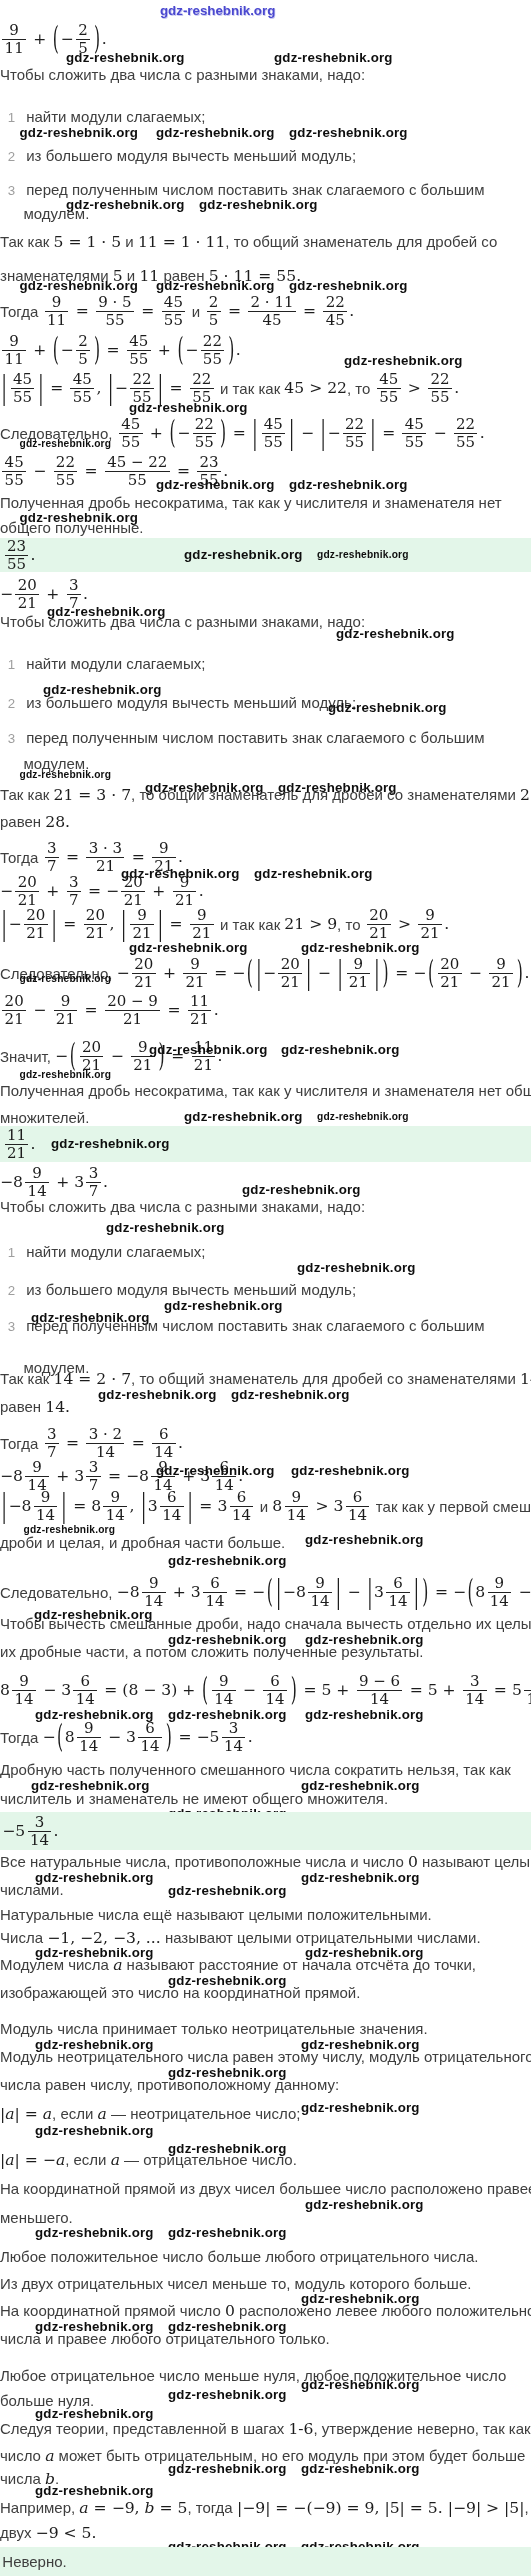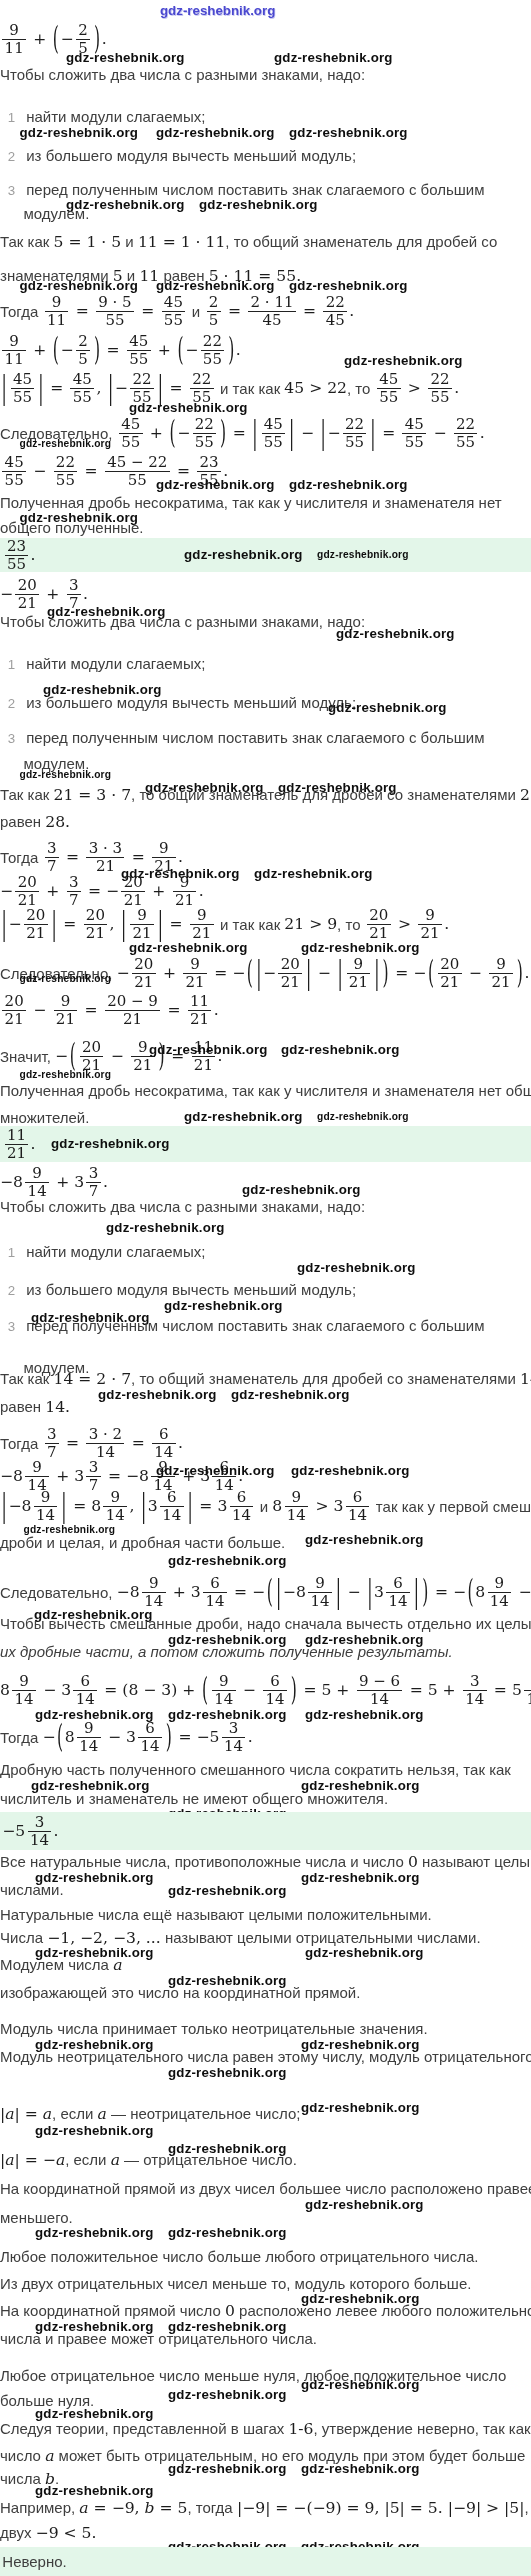--- a/index.html
+++ b/index.html
@@ -98,56 +98,57 @@
     <div class="blk math" style="top: 1424px;"><span class="sx">Тогда </span><span class="frac"><span class="nu" style="display: block;">3</span><span class="de" style="display: block;">7</span></span><span class="mx"> = </span><span class="frac"><span class="nu" style="display: block;">3 · 2</span><span class="de" style="display: block;">14</span></span><span class="mx"> = </span><span class="frac"><span class="nu" style="display: block;">6</span><span class="de" style="display: block;">14</span></span><span class="mx">.</span></div>
     <div class="blk math" style="top: 1457px;"><span class="mx">−8</span><span class="frac"><span class="nu" style="display: block;">9</span><span class="de" style="display: block;">14</span></span><span class="mx"> + 3</span><span class="frac"><span class="nu" style="display: block;">3</span><span class="de" style="display: block;">7</span></span><span class="mx"> = −8</span><span class="frac"><span class="nu" style="display: block;">9</span><span class="de" style="display: block;">14</span></span><span class="mx"> + 3</span><span class="frac"><span class="nu" style="display: block;">6</span><span class="de" style="display: block;">14</span></span><span class="mx">.</span><span class="wm" style="left: 156px; top: 6.3px;">gdz-reshebnik.org</span><span class="wm" style="left: 291px; top: 6.3px;">gdz-reshebnik.org</span></div>
     <div class="blk math" style="top: 1487px;"><span class="tall">|</span><span class="mx">−8</span><span class="frac"><span class="nu" style="display: block;">9</span><span class="de" style="display: block;">14</span></span><span class="tall">|</span><span class="mx"> = 8</span><span class="frac"><span class="nu" style="display: block;">9</span><span class="de" style="display: block;">14</span></span><span class="mx">, </span><span class="tall">|</span><span class="mx">3</span><span class="frac"><span class="nu" style="display: block;">6</span><span class="de" style="display: block;">14</span></span><span class="tall">|</span><span class="mx"> = 3</span><span class="frac"><span class="nu" style="display: block;">6</span><span class="de" style="display: block;">14</span></span><span class="sx"> и </span><span class="mx">8</span><span class="frac"><span class="nu" style="display: block;">9</span><span class="de" style="display: block;">14</span></span><span class="mx"> &gt; 3</span><span class="frac"><span class="nu" style="display: block;">6</span><span class="de" style="display: block;">14</span></span><span class="sx"> так как у первой смешанной</span></div>
     <div class="blk wms" style="top: 1524px;"><span class="wm small" style="left: 23.5px; top: 0px;">gdz-reshebnik.org</span></div>
     <div class="blk p" style="top: 1534px;"><span class="sx">дроби и целая, и дробная части больше.</span><span class="wm" style="left: 305px; top: -1.6px;">gdz-reshebnik.org</span></div>
     <div class="blk wms" style="top: 1553px;"><span class="wm" style="left: 168px; top: 0px;">gdz-reshebnik.org</span></div>
     <div class="blk math" style="top: 1573px;"><span class="sx">Следовательно, </span><span class="mx">−8</span><span class="frac"><span class="nu" style="display: block;">9</span><span class="de" style="display: block;">14</span></span><span class="mx"> + 3</span><span class="frac"><span class="nu" style="display: block;">6</span><span class="de" style="display: block;">14</span></span><span class="mx"> = −</span><span class="tall">(</span><span class="tall">|</span><span class="mx">−8</span><span class="frac"><span class="nu" style="display: block;">9</span><span class="de" style="display: block;">14</span></span><span class="tall">|</span><span class="mx"> − </span><span class="tall">|</span><span class="mx">3</span><span class="frac"><span class="nu" style="display: block;">6</span><span class="de" style="display: block;">14</span></span><span class="tall">|</span><span class="tall">)</span><span class="mx"> = −</span><span class="tall">(</span><span class="mx">8</span><span class="frac"><span class="nu" style="display: block;">9</span><span class="de" style="display: block;">14</span></span><span class="mx"> − 3</span></div>
     <div class="blk wms" style="top: 1607px;"><span class="wm" style="left: 34px; top: 0px;">gdz-reshebnik.org</span></div>
     <div class="blk p" style="top: 1615px;"><span class="sx">Чтобы вычесть смешанные дроби, надо сначала вычесть отдельно их целые и</span></div>
     <div class="blk wms" style="top: 1632px;"><span class="wm" style="left: 168px; top: 0px;">gdz-reshebnik.org</span><span class="wm" style="left: 305px; top: 0px;">gdz-reshebnik.org</span></div>
-    <div class="blk p" style="top: 1643px; font-style: italic;"><span class="sx">их дробные части, а потом сложить полученные результаты.</span></div>
+    <div class="blk p" style="top: 1643px;"><span class="sx">их дробные части, а потом сложить полученные результаты.</span></div>
     <div class="blk math" style="top: 1671px;"><span class="mx">8</span><span class="frac"><span class="nu" style="display: block;">9</span><span class="de" style="display: block;">14</span></span><span class="mx"> − 3</span><span class="frac"><span class="nu" style="display: block;">6</span><span class="de" style="display: block;">14</span></span><span class="mx"> = (8 − 3) + </span><span class="tall">(</span><span class="frac"><span class="nu" style="display: block;">9</span><span class="de" style="display: block;">14</span></span><span class="mx"> − </span><span class="frac"><span class="nu" style="display: block;">6</span><span class="de" style="display: block;">14</span></span><span class="tall">)</span><span class="mx"> = 5 + </span><span class="frac"><span class="nu" style="display: block;">9 − 6</span><span class="de" style="display: block;">14</span></span><span class="mx"> = 5 + </span><span class="frac"><span class="nu" style="display: block;">3</span><span class="de" style="display: block;">14</span></span><span class="mx"> = 5</span><span class="frac"><span class="nu" style="display: block;">3</span><span class="de" style="display: block;">14</span></span></div>
     <div class="blk wms" style="top: 1707px;"><span class="wm" style="left: 35px; top: 0px;">gdz-reshebnik.org</span><span class="wm" style="left: 168px; top: 0px;">gdz-reshebnik.org</span><span class="wm" style="left: 305px; top: 0px;">gdz-reshebnik.org</span></div>
     <div class="blk math" style="top: 1718px;"><span class="sx">Тогда </span><span class="mx">−</span><span class="tall">(</span><span class="mx">8</span><span class="frac"><span class="nu" style="display: block;">9</span><span class="de" style="display: block;">14</span></span><span class="mx"> − 3</span><span class="frac"><span class="nu" style="display: block;">6</span><span class="de" style="display: block;">14</span></span><span class="tall">)</span><span class="mx"> = −5</span><span class="frac"><span class="nu" style="display: block;">3</span><span class="de" style="display: block;">14</span></span><span class="mx">.</span></div>
     <div class="blk p" style="top: 1761px;"><span class="sx">Дробную часть полученного смешанного числа сократить нельзя, так как</span></div>
     <div class="blk wms" style="top: 1778px;"><span class="wm" style="left: 31px; top: 0px;">gdz-reshebnik.org</span><span class="wm" style="left: 301px; top: 0px;">gdz-reshebnik.org</span></div>
     <div class="blk p" style="top: 1790px;"><span class="sx">числитель и знаменатель не имеют общего множителя.</span></div>
     <div class="blk wms" style="top: 1806px;"><span class="wm" style="left: 168px; top: 0px;">gdz-reshebnik.org</span></div>
     <div class="blk answer" style="top: 1812px; height: 38px; background: rgb(227, 246, 233);"><span class="mx">−5</span><span class="frac"><span class="nu" style="display: block;">3</span><span class="de" style="display: block;">14</span></span><span class="mx">.</span></div>
     <div class="blk p" style="top: 1853px;"><span class="sx">Все натуральные числа, противоположные числа и число </span><span class="mx">0</span><span class="sx"> называют целыми</span></div>
     <div class="blk wms" style="top: 1870px;"><span class="wm" style="left: 35px; top: 0px;">gdz-reshebnik.org</span><span class="wm" style="left: 301px; top: 0px;">gdz-reshebnik.org</span></div>
     <div class="blk p" style="top: 1881px;"><span class="sx">числами.</span><span class="wm" style="left: 168px; top: 1.6px;">gdz-reshebnik.org</span></div>
     <div class="blk p" style="top: 1906px;"><span class="sx">Натуральные числа ещё называют целыми положительными.</span></div>
     <div class="blk p" style="top: 1929px;"><span class="sx">Числа </span><span class="mx">−1, −2, −3, ...</span><span class="sx"> называют целыми отрицательными числами.</span></div>
     <div class="blk wms" style="top: 1945px;"><span class="wm" style="left: 35px; top: 0px;">gdz-reshebnik.org</span><span class="wm" style="left: 305px; top: 0px;">gdz-reshebnik.org</span></div>
-    <div class="blk p" style="top: 1956px;"><span class="sx">Модулем числа </span><span class="ix">a</span></div>
+    <div class="blk p" style="top: 1956px;"><span class="sx">Модулем числа </span><span class="ix">a</span><span class="sx"> называют расстояние от начала отсчёта до точки,</span></div>
     <div class="blk wms" style="top: 1973px;"><span class="wm" style="left: 168px; top: 0px;">gdz-reshebnik.org</span></div>
     <div class="blk p" style="top: 1984px;"><span class="sx">изображающей это число на координатной прямой.</span></div>
     <div class="blk p" style="top: 2020px;"><span class="sx">Модуль числа принимает только неотрицательные значения.</span></div>
     <div class="blk wms" style="top: 2037px;"><span class="wm" style="left: 35px; top: 0px;">gdz-reshebnik.org</span><span class="wm" style="left: 301px; top: 0px;">gdz-reshebnik.org</span></div>
     <div class="blk p" style="top: 2048px;"><span class="sx">Модуль неотрицательного числа равен этому числу, модуль отрицательного</span></div>
     <div class="blk wms" style="top: 2065px;"><span class="wm" style="left: 168px; top: 0px;">gdz-reshebnik.org</span></div>
+    <div class="blk p" style="top: 2076px;"><span class="sx">числа равен числу, противоположному данному:</span></div>
     <div class="blk p" style="top: 2105px;"><span class="mx">|</span><span class="ix">a</span><span class="mx">| = </span><span class="ix">a</span><span class="sx">, если </span><span class="ix">a</span><span class="sx"> — неотрицательное число;</span><span class="wm" style="left: 301px; top: -4.7px;">gdz-reshebnik.org</span></div>
     <div class="blk wms" style="top: 2123px;"><span class="wm" style="left: 35px; top: 0px;">gdz-reshebnik.org</span></div>
     <div class="blk wms" style="top: 2141px;"><span class="wm" style="left: 168px; top: 0px;">gdz-reshebnik.org</span></div>
     <div class="blk p" style="top: 2151px;"><span class="mx">|</span><span class="ix">a</span><span class="mx">| = −</span><span class="ix">a</span><span class="sx">, если </span><span class="ix">a</span><span class="sx"> — отрицательное число.</span></div>
     <div class="blk p" style="top: 2180px;"><span class="sx">На координатной прямой из двух чисел большее число расположено правее</span></div>
     <div class="blk wms" style="top: 2197px;"><span class="wm" style="left: 305px; top: 0px;">gdz-reshebnik.org</span></div>
     <div class="blk p" style="top: 2209px;"><span class="sx">меньшего.</span></div>
     <div class="blk wms" style="top: 2225px;"><span class="wm" style="left: 35px; top: 0px;">gdz-reshebnik.org</span><span class="wm" style="left: 168px; top: 0px;">gdz-reshebnik.org</span></div>
     <div class="blk p" style="top: 2248px;"><span class="sx">Любое положительное число больше любого отрицательного числа.</span></div>
     <div class="blk p" style="top: 2275px; text-align: right;"><span class="sx">Из двух отрицательных чисел меньше то, модуль которого больше.</span></div>
     <div class="blk wms" style="top: 2291px;"><span class="wm" style="left: 301px; top: 0px;">gdz-reshebnik.org</span></div>
     <div class="blk p" style="top: 2302px;"><span class="sx">На координатной прямой число </span><span class="mx">0</span><span class="sx"> расположено левее любого положительного</span></div>
     <div class="blk wms" style="top: 2319px;"><span class="wm" style="left: 35px; top: 0px;">gdz-reshebnik.org</span><span class="wm" style="left: 168px; top: 0px;">gdz-reshebnik.org</span></div>
-    <div class="blk p" style="top: 2330px;"><span class="sx">числа и правее может отрицательного числа.</span></div>
+    <div class="blk p" style="top: 2330px;"><span class="sx">числа и правее любого отрицательного только.</span></div>
     <div class="blk p" style="top: 2367px; justify-content: center;"><span class="sx">Любое отрицательное число меньше нуля, любое положительное число</span></div>
     <div class="blk wms" style="top: 2377px;"><span class="wm" style="left: 301px; top: 0px;">gdz-reshebnik.org</span></div>
     <div class="blk p" style="top: 2392px;"><span class="sx">больше нуля.</span><span class="wm" style="left: 168px; top: -4.7px;">gdz-reshebnik.org</span></div>
     <div class="blk wms" style="top: 2406px;"><span class="wm" style="left: 35px; top: 0px;">gdz-reshebnik.org</span></div>
     <div class="blk p" style="top: 2420px;"><span class="sx">Следуя теории, представленной в шагах </span><span class="mx">1-6</span><span class="sx">, утверждение неверно, так как</span></div>
     <div class="blk p" style="top: 2447px;"><span class="sx">число </span><span class="ix">a</span><span class="sx"> может быть отрицательным, но его модуль при этом будет больше</span></div>
     <div class="blk wms" style="top: 2461px;"><span class="wm" style="left: 168px; top: 0px;">gdz-reshebnik.org</span><span class="wm" style="left: 301px; top: 0px;">gdz-reshebnik.org</span></div>
     <div class="blk p" style="top: 2470px;"><span class="sx">числа </span><span class="ix">b</span><span class="sx">.</span></div>
     <div class="blk wms" style="top: 2483px;"><span class="wm" style="left: 35px; top: 0px;">gdz-reshebnik.org</span></div>
     <div class="blk p" style="top: 2499px;"><span class="sx">Например, </span><span class="ix">a</span><span class="mx"> = −9, </span><span class="ix">b</span><span class="mx"> = 5</span><span class="sx">, тогда </span><span class="mx">|−9| = −(−9) = 9, |5| = 5. |−9| &gt; |5|</span><span class="sx">, при</span></div>

